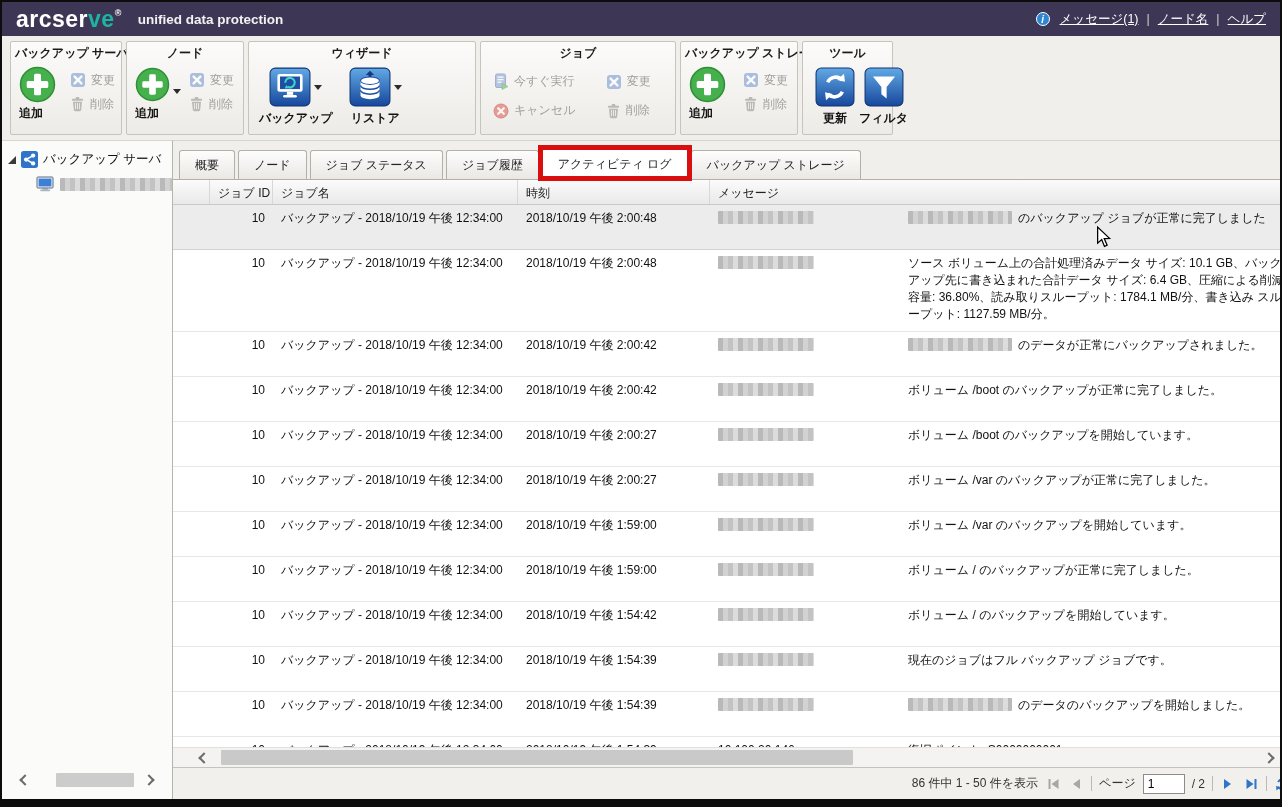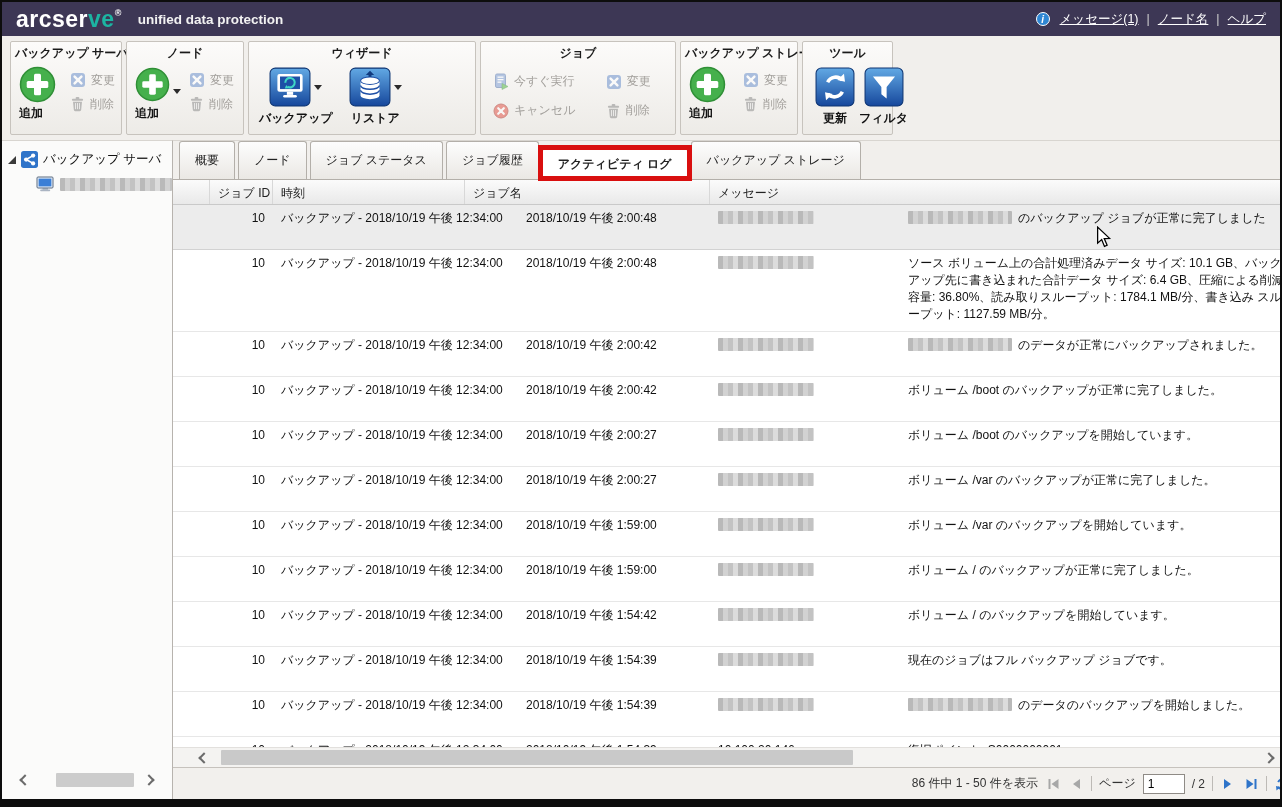--- a/index.html
+++ b/index.html
@@ -48,24 +48,24 @@
   
   .lower{position:absolute;left:0;top:138px;right:0;bottom:0;display:flex;}
   .sidebar{width:186px;background:#fbfbfa;border-right:1px solid #b7b3ae;position:relative;
     border-top:1px solid #d8d5d0;}
   .tree-root{display:flex;align-items:center;gap:5px;padding:10px 0 0 6px;font-size:12.5px;color:#111;cursor:pointer;}
   .expander{width:0;height:0;border-bottom:8px solid #3a3a3a;border-left:8px solid transparent;}
   .tree-child{display:flex;align-items:center;gap:5px;margin:8px 0 0 34px;cursor:pointer;}
 
   .main{flex:1;display:flex;flex-direction:column;border-top:1px solid #d8d5d0;position:relative;}
   .tabbar{height:38px;display:flex;align-items:flex-end;gap:3px;padding-left:6px;position:relative;}
-  .tab{height:38px;display:flex;align-items:center;padding:0 15px;font-size:12px;color:#222;
+  .tab{height:29px;display:flex;align-items:center;padding:0 15px;font-size:12px;color:#222;
     background:linear-gradient(#fdfdfd,#eae8e4);border:1px solid #b3afa9;border-bottom:none;
     border-radius:3px 3px 0 0;cursor:pointer;position:relative;white-space:nowrap;}
-  .tab.active{background:#fff;font-weight:bold;height:31px;justify-content:flex-end;}
+  .tab.active{background:#fff;font-weight:normal;height:31px;justify-content:flex-end;}
   .red-box{position:absolute;left:-5px;right:-5px;top:-4px;bottom:-2px;border:5px solid #d90f0f;pointer-events:none;z-index:6;}
 
   .grid{flex:1;background:#fff;border-top:1px solid #b3afa9;display:flex;flex-direction:column;overflow:hidden;}
   .thead{height:25px;flex:0 0 25px;width:1127px;display:flex;background:linear-gradient(#fbfbfb,#e9e9e9);
     border-bottom:1px solid #c9c9c9;}
   .th{font-size:12px;color:#222;padding:5px 8px 0;border-right:1px solid #d8d8d8;white-space:nowrap;overflow:hidden;}
   .tbody{flex:1;position:relative;overflow:hidden;}
   .rows{position:absolute;left:0;top:0;width:1127px;}
   .trow{display:flex;height:45px;overflow:hidden;border-bottom:1px solid #e7e7e7;background:#fff;cursor:default;}
   .trow.tall{height:82px;}
@@ -402,22 +402,22 @@
 
   <div class="tab">
     <span class="tab-label">バックアップ ストレージ</span>
   </div>
 </div>
 
       <div class="grid">
         <div class="thead">
           <div class="th c-gutter"></div>
           <div class="th c-id">ジョブ ID</div>
+          <div class="th c-name">ジョブ名</div>
           <div class="th c-time">時刻</div>
-          <div class="th c-name">ジョブ名</div>
           <div class="th c-msg" style="border-right:none">メッセージ</div>
         </div>
         <div class="tbody">
           <div class="rows">
   <div class="trow sel">
     <div class="c c-gutter"></div>
     <div class="c c-id">10</div>
     <div class="c c-name">バックアップ - 2018/10/19 午後 12:34:00</div>
     <div class="c c-time">2018/10/19 午後 2:00:48</div>
     <div class="c c-node"><span class="redacted" style="width: 96px;"></span></div>

